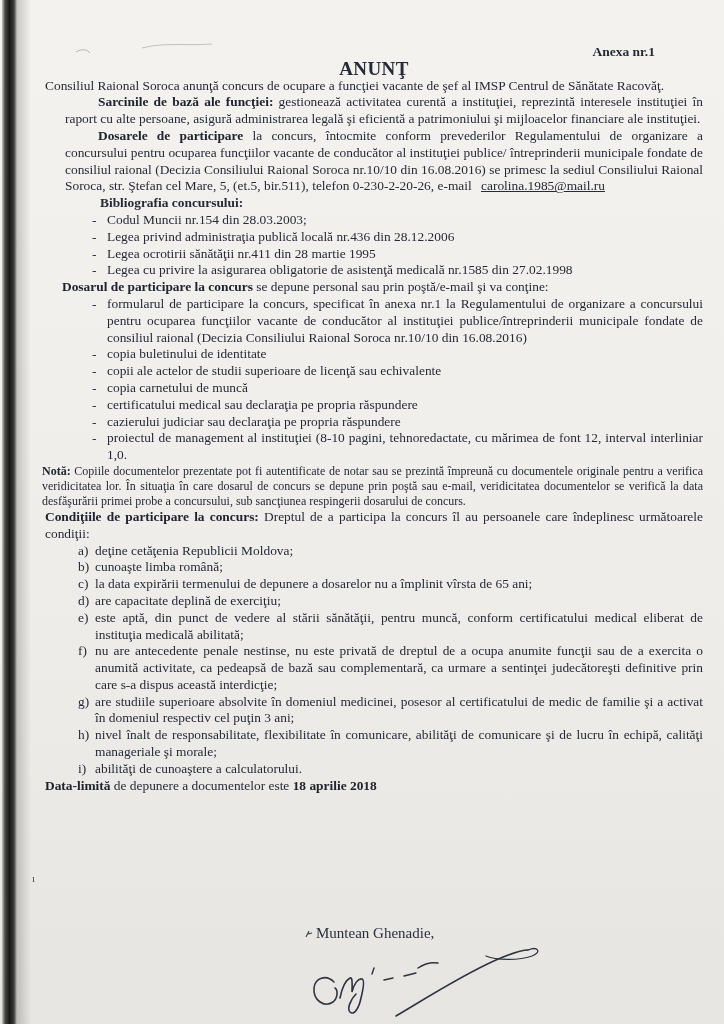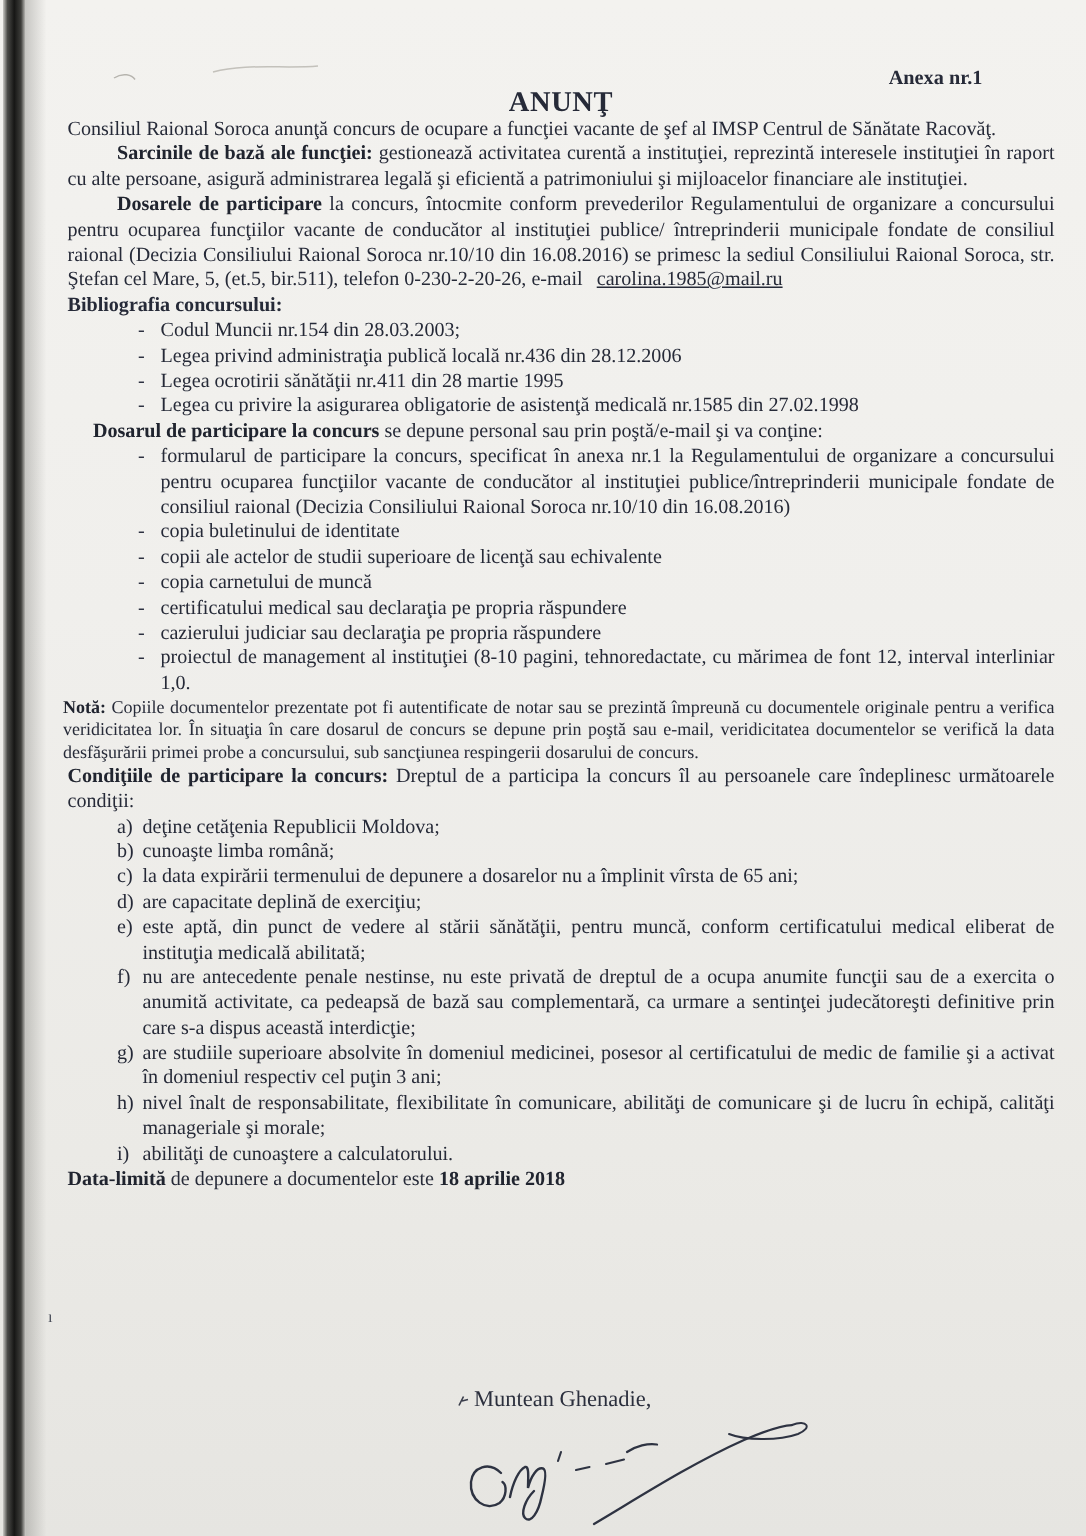--- a/index.html
+++ b/index.html
@@ -23,23 +23,23 @@
     background:linear-gradient(90deg,rgba(70,70,65,.25),rgba(70,70,65,0));
   }
   .content{
     position:absolute;left:45px;right:21px;top:44px;
     font-size:13.4px;line-height:16.8px;
   }
   p{margin:0;}
   .annex{font-weight:bold;font-size:13.5px;text-align:right;padding-right:48px;}
   .title{font-weight:bold;font-size:19px;text-align:center;letter-spacing:.4px;}
   .para{text-align:justify;}
-  .indent{text-indent:33px;}
+  .indent{text-indent:33px;margin-left:20px;}
   .indent-sm{text-indent:17px;}
-  .bib-heading{font-weight:bold;}
+  .bib-heading{font-weight:bold;margin-left:55px;}
   .dash-item{position:relative;padding-left:62px;text-align:justify;}
   .dash-item::before{content:"-";position:absolute;left:47px;top:0;color:#2c3040;}
   .cond-item{position:relative;padding-left:50px;text-align:justify;}
   .cond-letter{position:absolute;left:33px;top:0;}
   .note{font-size:12px;line-height:15px;text-align:justify;margin-left:-3px;}
   .email{text-decoration:underline;margin-left:6px;}
   b,strong{font-weight:bold;color:#20242f;}
   .signature-block{
     position:absolute;left:316px;top:924px;
     font-size:15px;line-height:18px;color:#2b2f3d;

